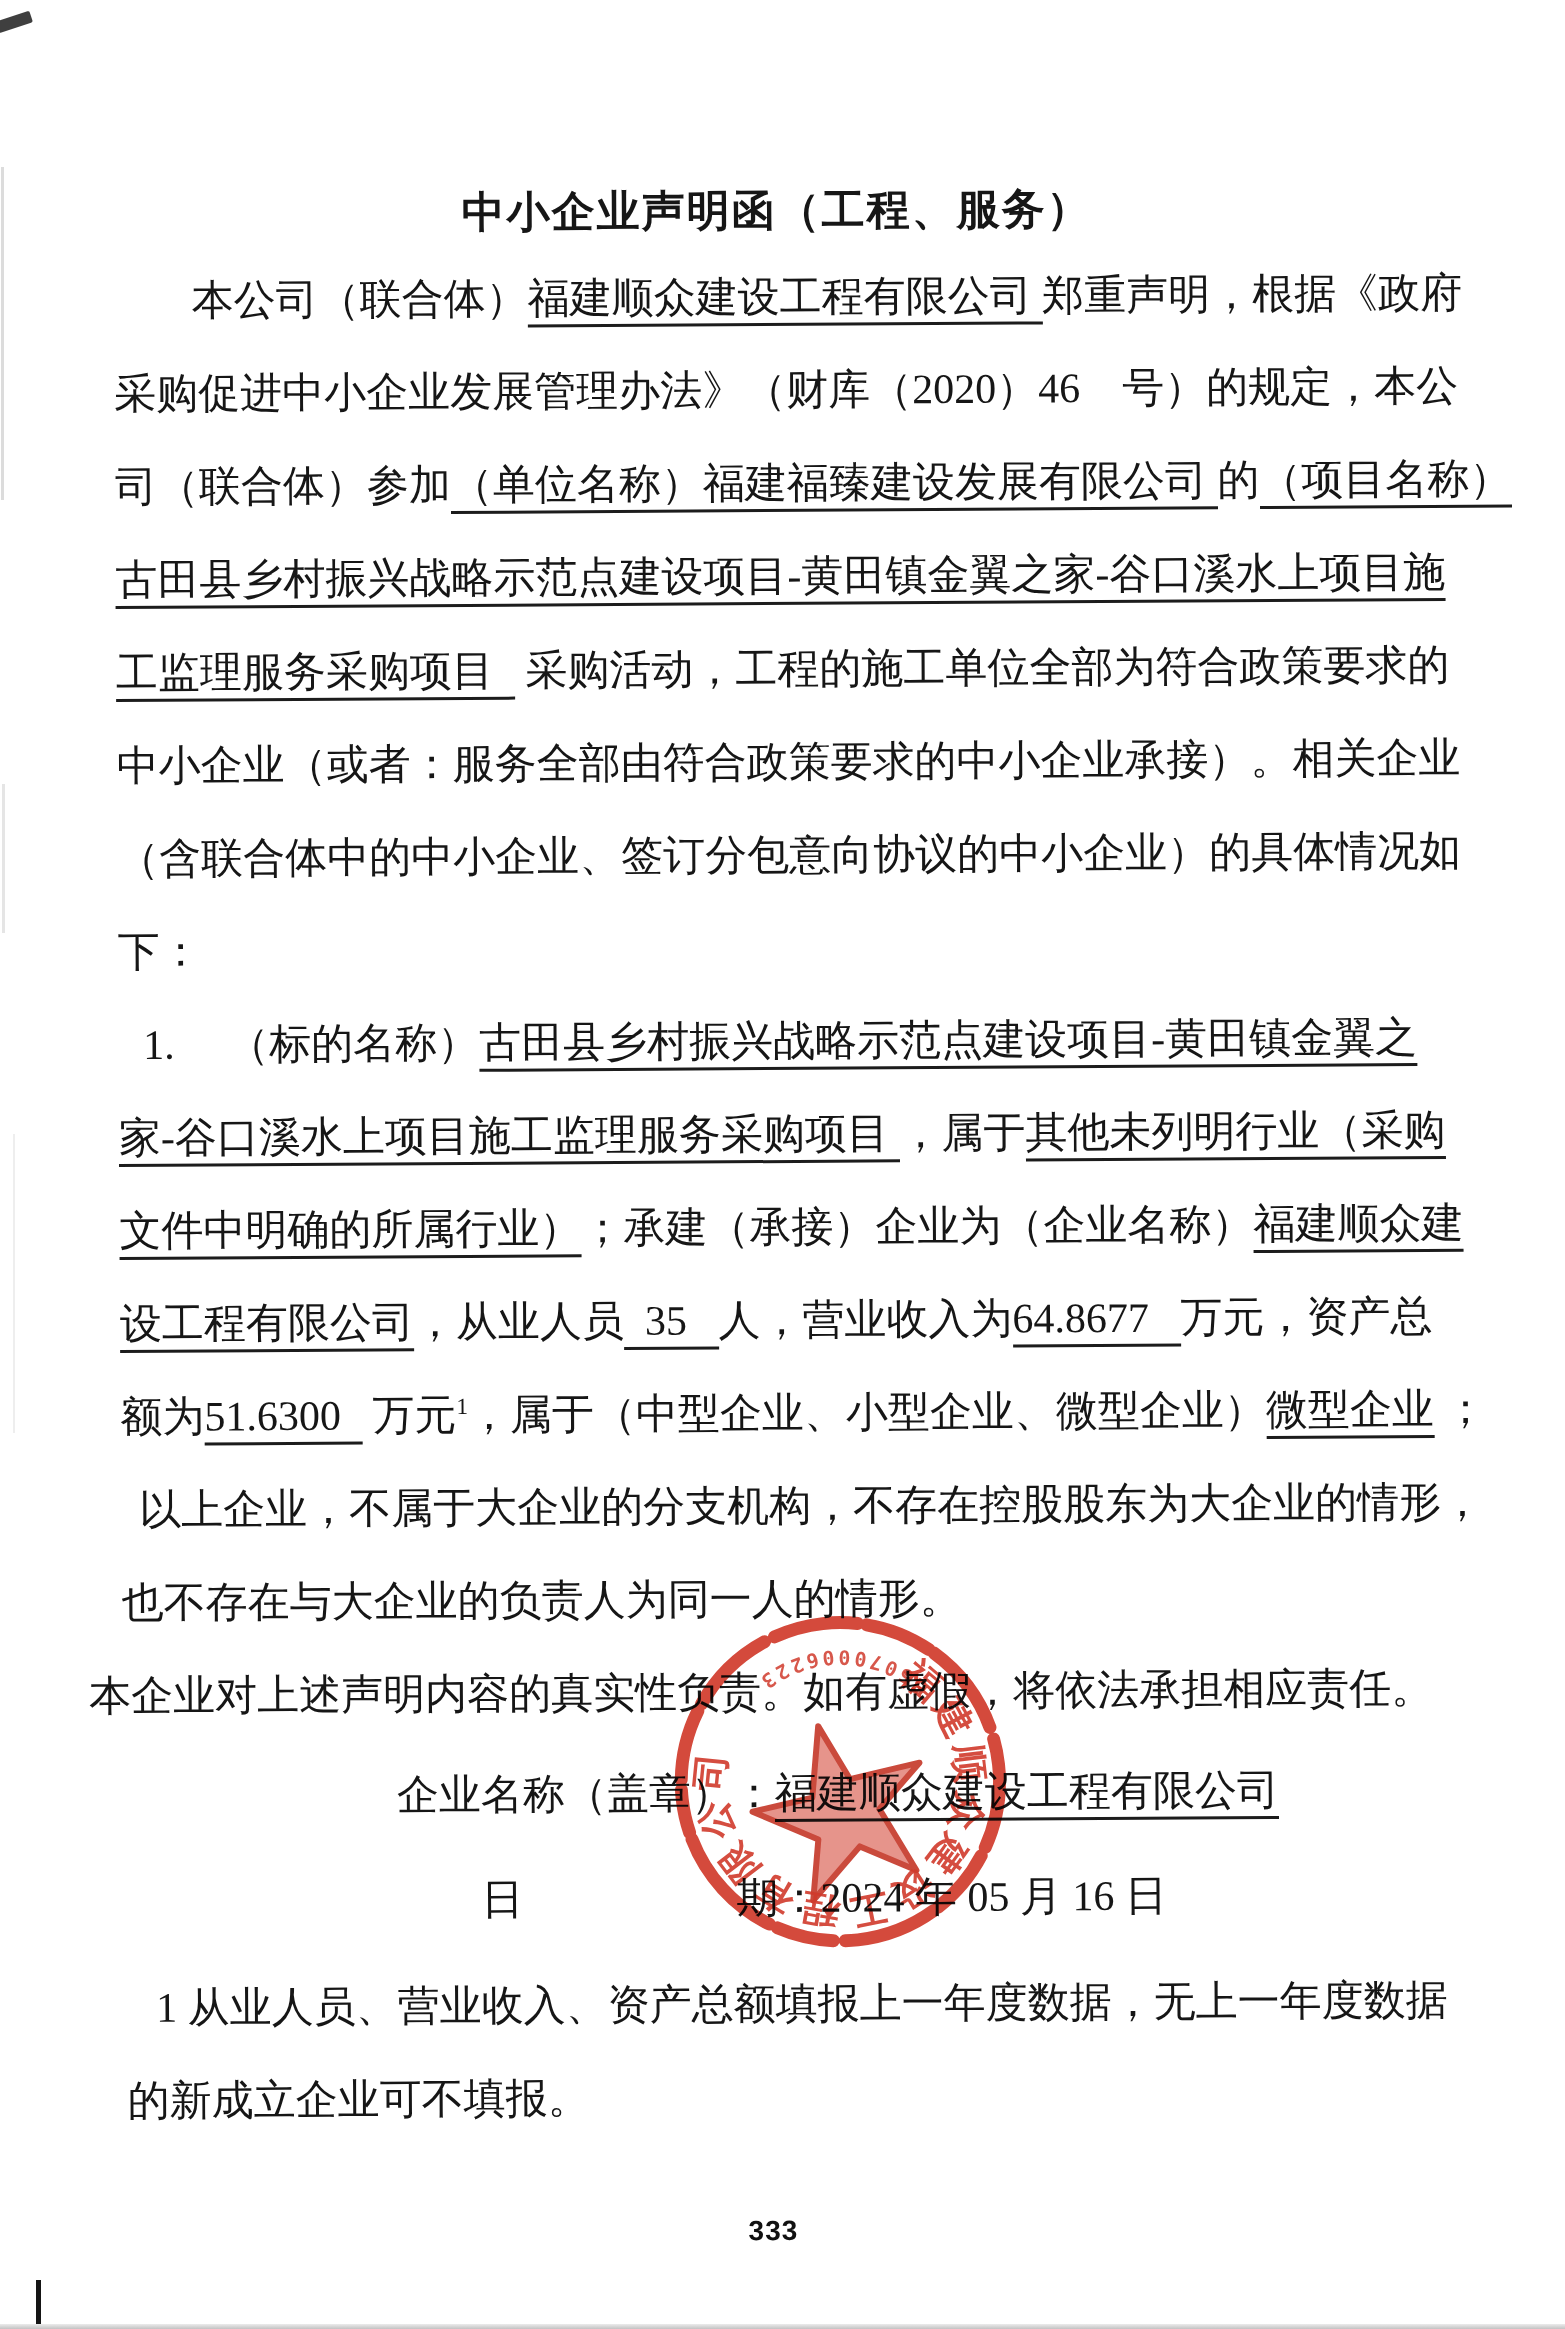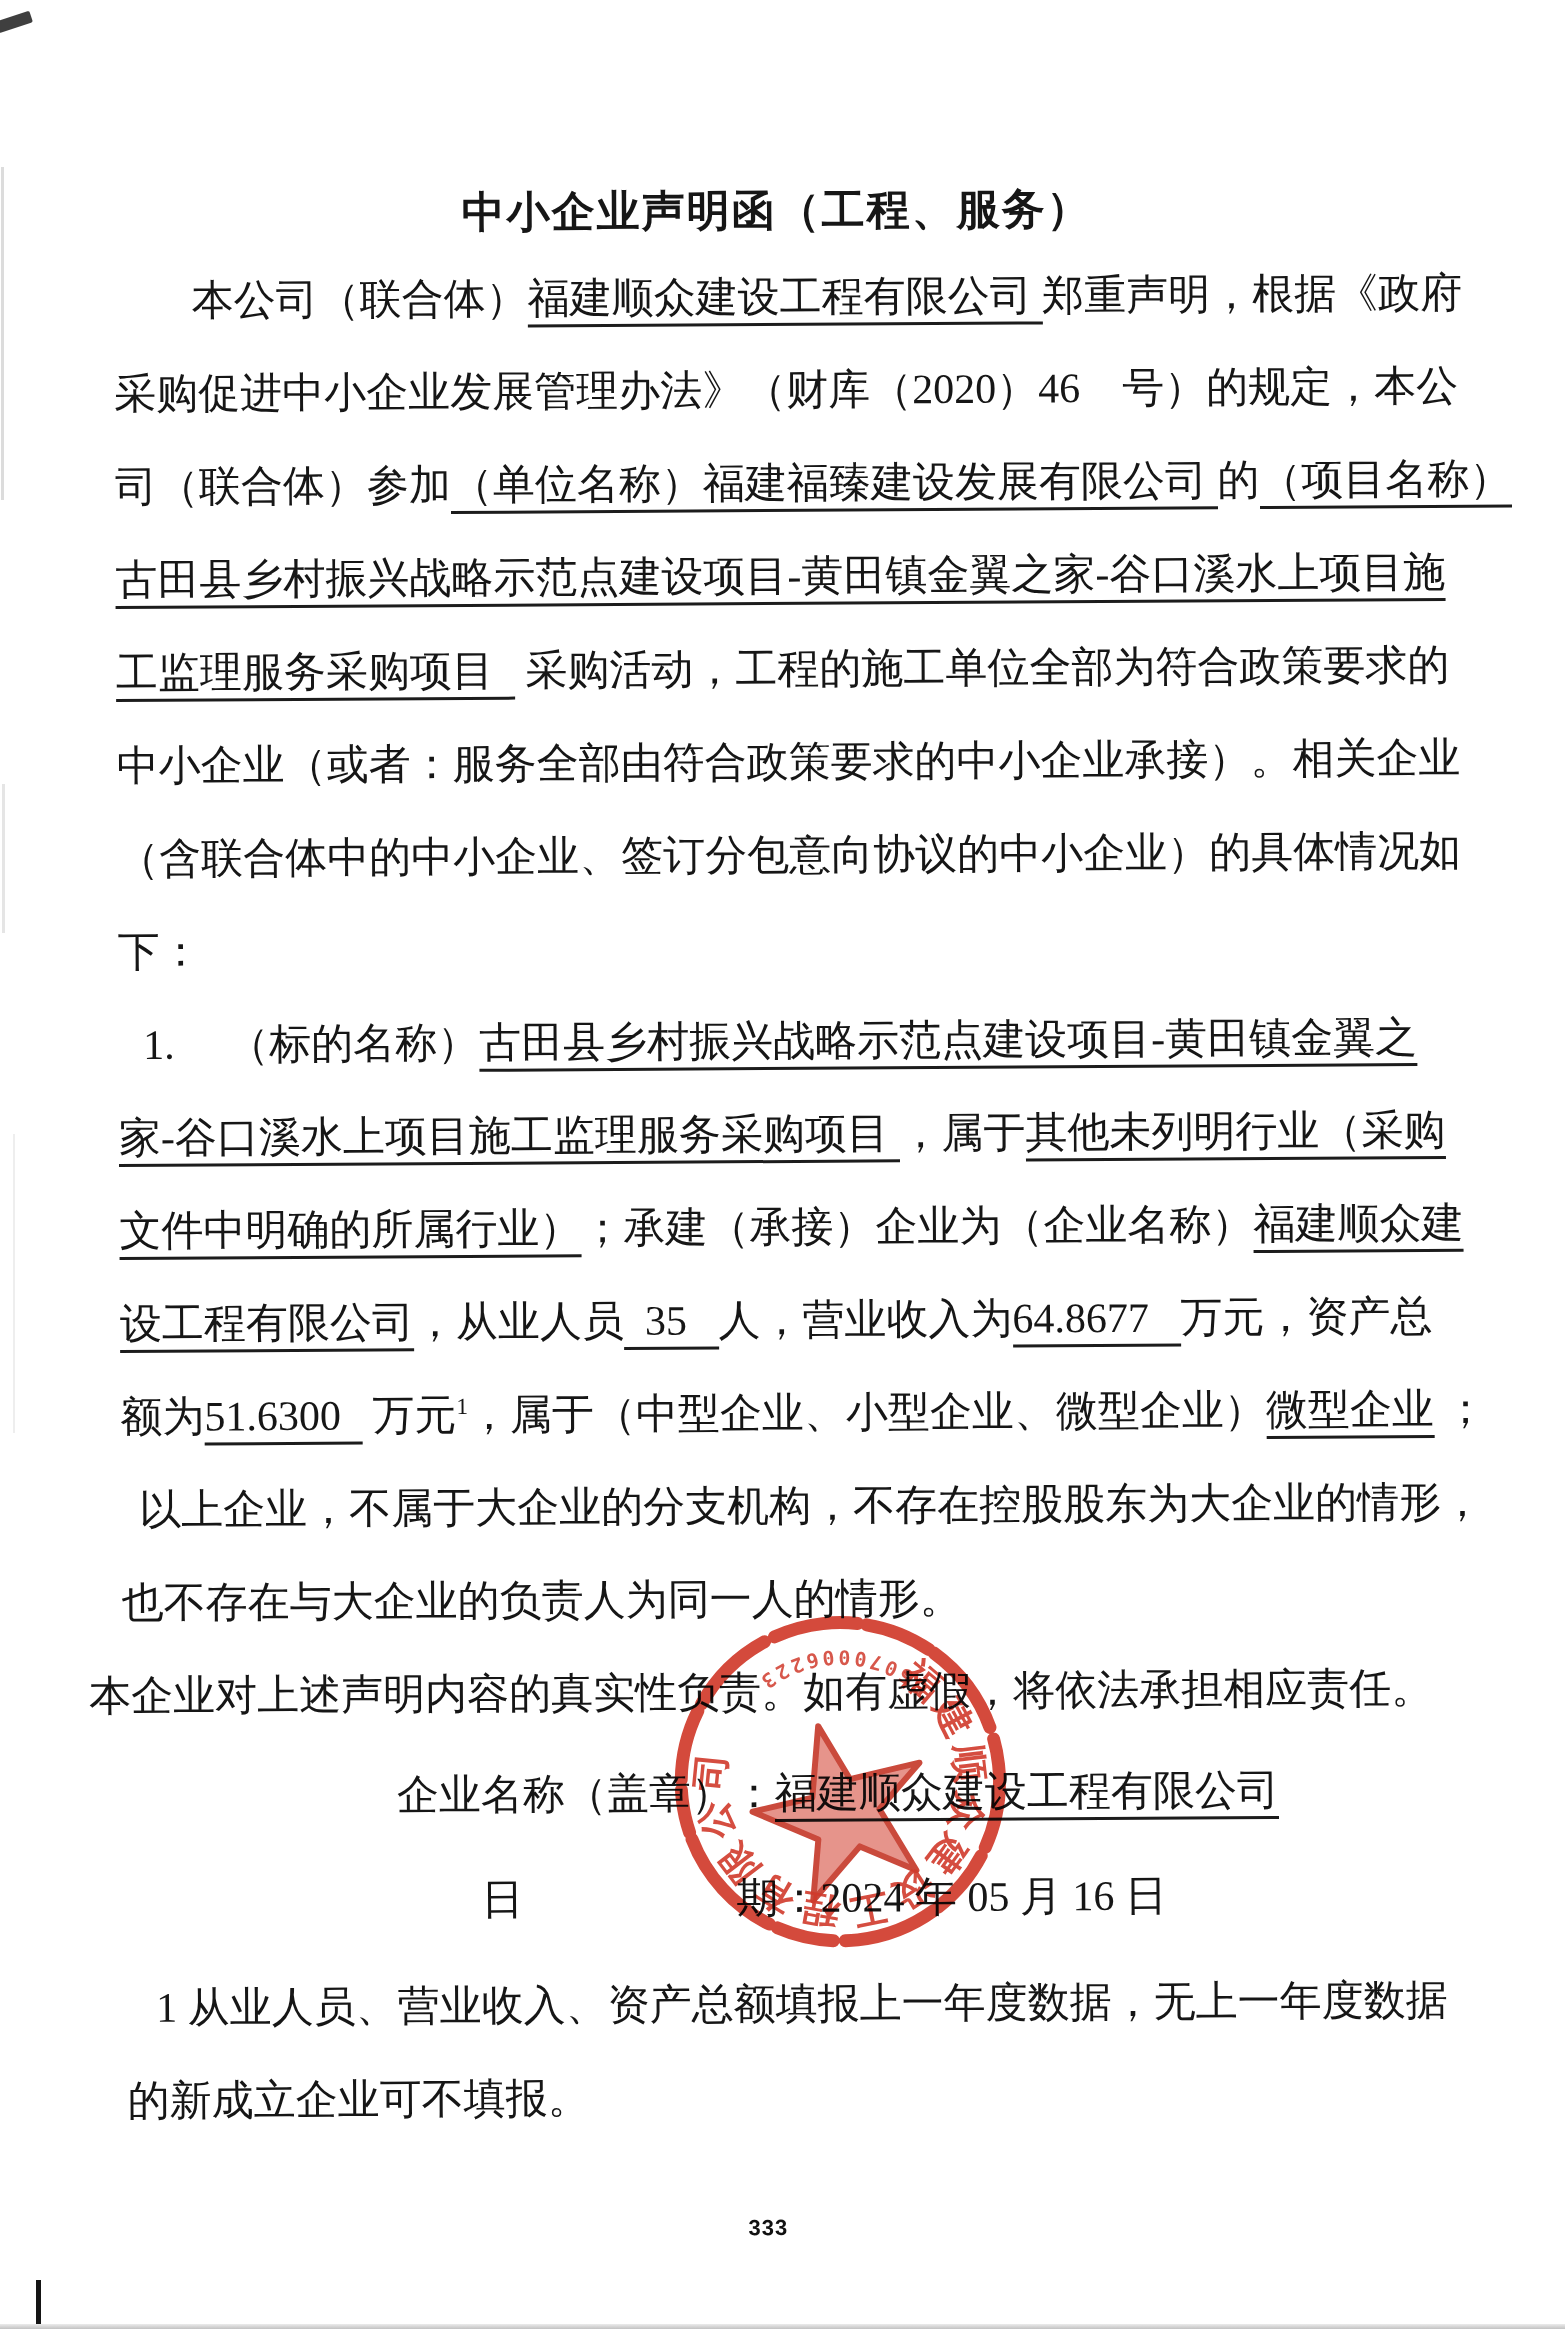--- a/index.html
+++ b/index.html
@@ -14,21 +14,21 @@
     font-size:43px;font-weight:600;letter-spacing:2px;white-space:nowrap;
   }
   .body-lines{position:absolute;left:119px;top:251px;width:1383px;font-size:42px;}
   .line{height:93px;line-height:93px;white-space:nowrap;}
   .u{border-bottom:3px solid #1c1c1c;padding-bottom:3px;}
   .gap{display:inline-block;height:2px;}
   .sup{font-size:23px;vertical-align:super;line-height:0;}
   .pagenum{
     position:absolute;top:2215px;left:742px;
     font-family:"Liberation Sans","DejaVu Sans",sans-serif;
-    font-weight:700;font-size:22px;letter-spacing:1px;color:#111;
+    font-weight:700;font-size:28px;letter-spacing:1px;color:#111;
   }
   .stamp{
     position:absolute;left:655px;top:1598px;width:364px;height:376px;
     mix-blend-mode:multiply;opacity:.93;transform:rotate(-6deg);
   }
   
   .art{position:absolute;pointer-events:none;}
   .art-corner{left:-4px;top:16px;width:36px;height:12px;background:#2a2a2a;transform:rotate(-18deg);border-radius:2px;opacity:.9;}
   .art-line1{left:1px;top:167px;width:3px;height:333px;background:#9a9a9a;opacity:.35;}
   .art-line2{left:2px;top:784px;width:3px;height:149px;background:#a8a8a8;opacity:.3;}

